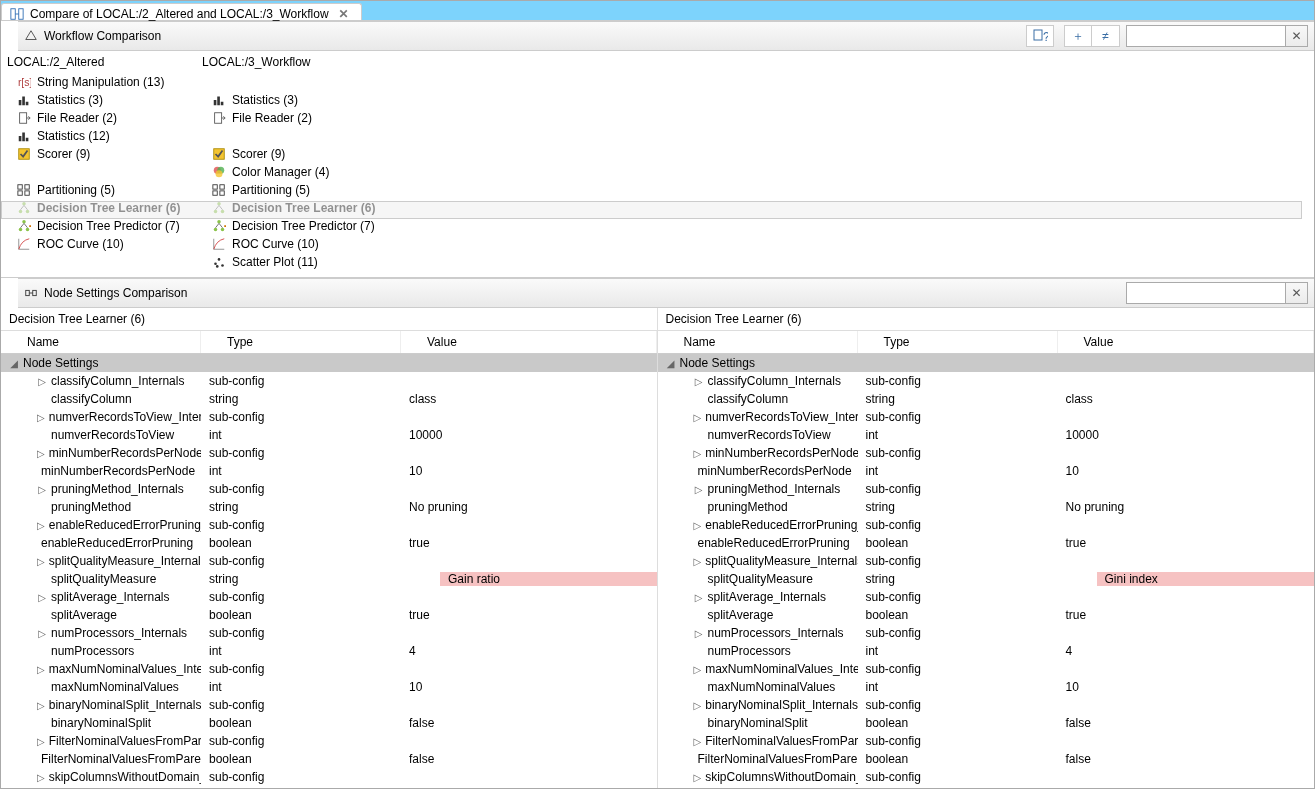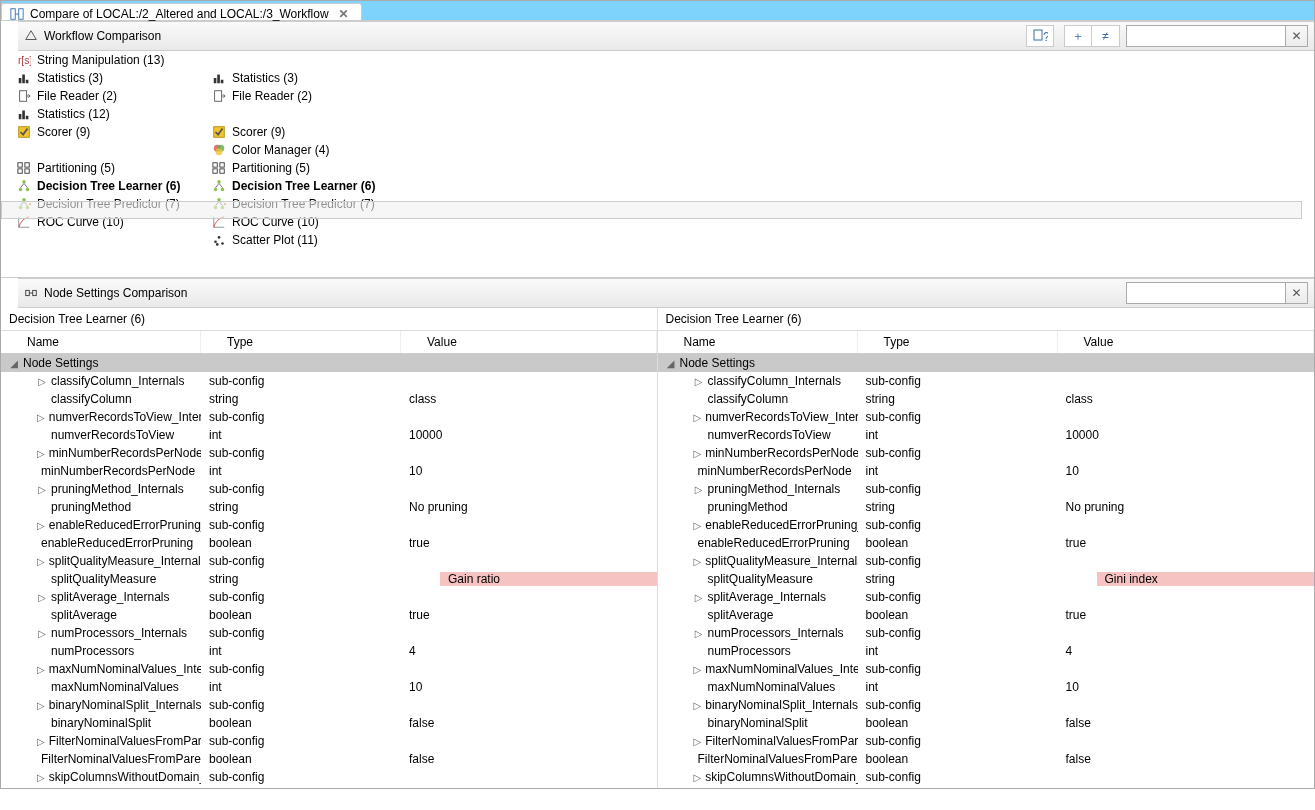--- a/index.html
+++ b/index.html
@@ -93,20 +93,21 @@
       <div class="tool-btn">≠</div>
       <input class="search-box" style="">
       <div class="search-x">✕</div>
     </div>
   </div>
 
   <div class="wf-panel vscroll">
     <div class="wf-sel-row" style="top:150px"></div>
     <div class="wf-columns">
       <div class="wf-col">
+        <div class="wf-header">LOCAL:/2_Altered</div>
         <div class="wf-list" id="wf-left">
             <div class="wf-item">
               <span class="icon">
                 <svg viewBox="0 0 16 16">
                   <text x="1" y="12" font-size="10" fill="#b04040">r[s]</text>
                 </svg>
               </span>
               <span>String Manipulation (13)</span>
             </div>
             <div class="wf-item">
@@ -190,20 +191,21 @@
                 <svg viewBox="0 0 16 16">
                   <path d="M2 14 L2 2 M2 14 L14 14" stroke="#888"></path>
                   <path d="M2 14 Q5 4 14 2" stroke="#d04040" fill="none"></path>
                 </svg>
               </span>
               <span>ROC Curve (10)</span>
             </div>
           </div>
       </div>
       <div class="wf-col">
+        <div class="wf-header">LOCAL:/3_Workflow</div>
         <div class="wf-list" id="wf-right">
             <div class="wf-item">
               <span class="icon"></span>
               <span></span>
             </div>
             <div class="wf-item">
               <span class="icon">
                 <svg viewBox="0 0 16 16">
                   <rect x="2" y="8" width="3" height="6" fill="#333"></rect>
                   <rect x="6" y="4" width="3" height="10" fill="#333"></rect>

